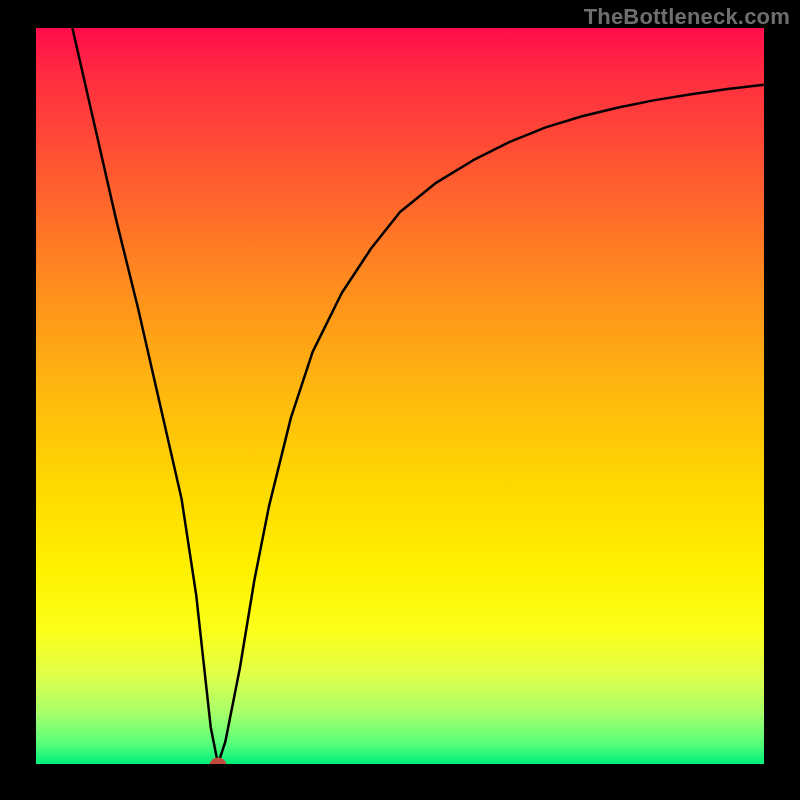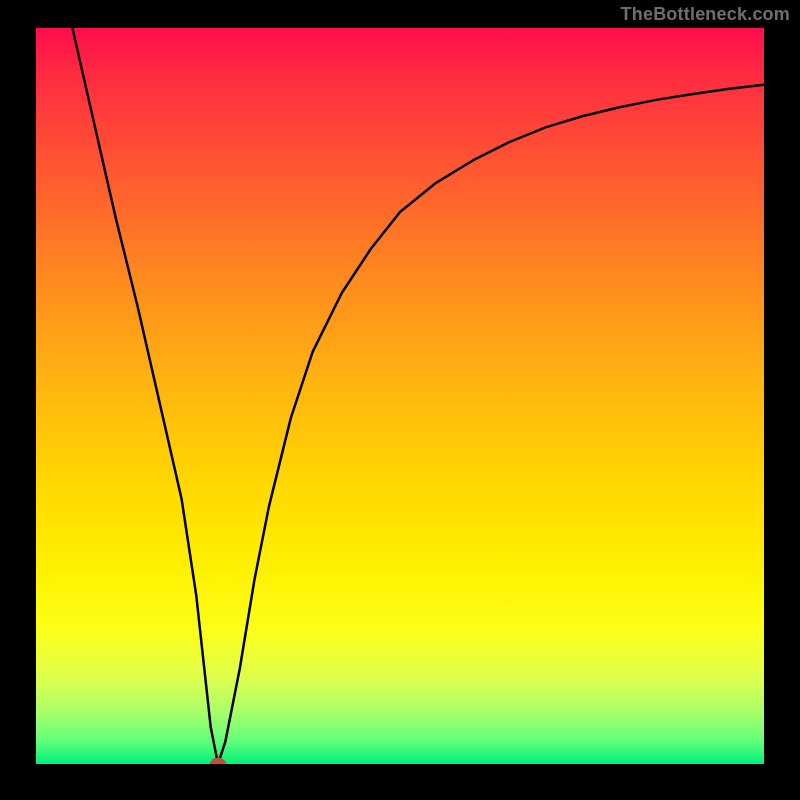--- a/index.html
+++ b/index.html
@@ -15,21 +15,21 @@
     position: relative;
     width: 800px;
     height: 800px;
     background: #000000;
   }
   .watermark {
     position: absolute;
     top: 4px;
     right: 10px;
     color: #6e6e6e;
-    font-size: 18px;
+    font-size: 22px;
     font-weight: 600;
     letter-spacing: 0.2px;
     z-index: 5;
   }
   .plot-area {
     position: absolute;
     left: 36px;
     top: 28px;
     width: 728px;
     height: 736px;

